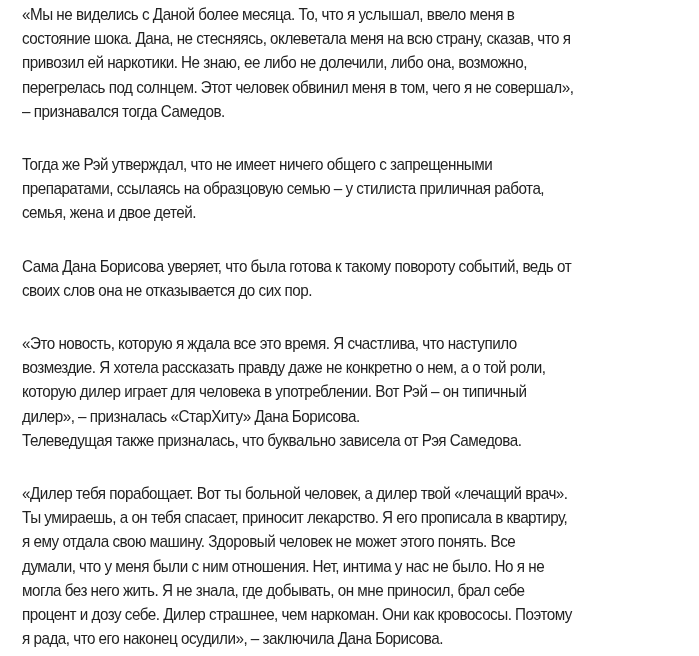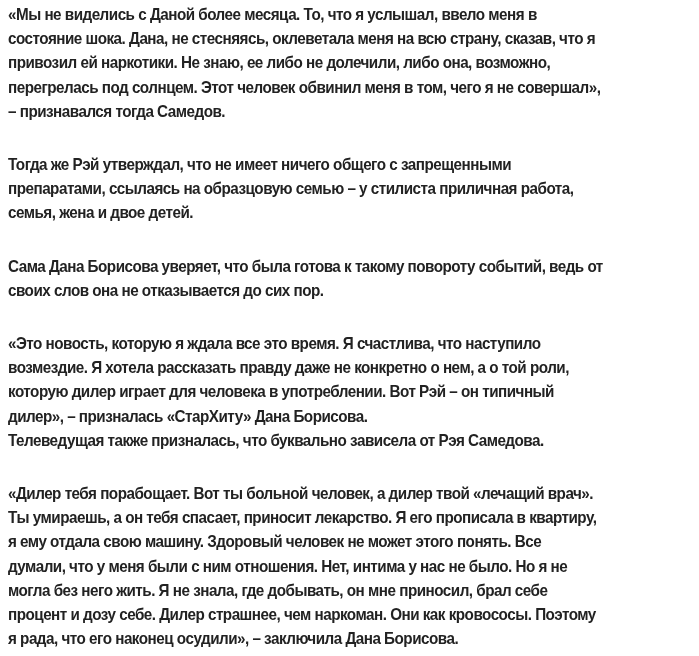--- a/index.html
+++ b/index.html
@@ -1,21 +1,21 @@
 <!DOCTYPE html>
 <html><head>
   <meta charset="utf-8">
   <style>
     html, body { margin: 0; padding: 0; background: #ffffff; }
     body {
       width: 699px; height: 656px; overflow: hidden;
       font-family: "Liberation Sans", sans-serif;
       color: #222222;
     }
-    .article { padding: 2px 0 0 8px; font-weight: bold; }
+    .article { padding: 2px 0 0 22px; }
     .para {
       margin: 0;
       font-size: 16.4px;
       line-height: 24.2px;
       letter-spacing: -0.55px;
       transform: scaleX(0.93);
       transform-origin: left top;
       width: 740px;
     }
     .para .line { display: block; white-space: nowrap; }

